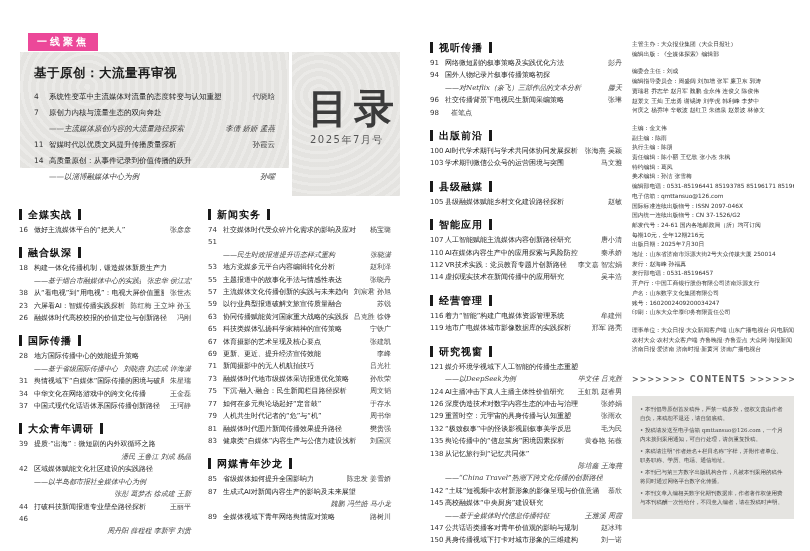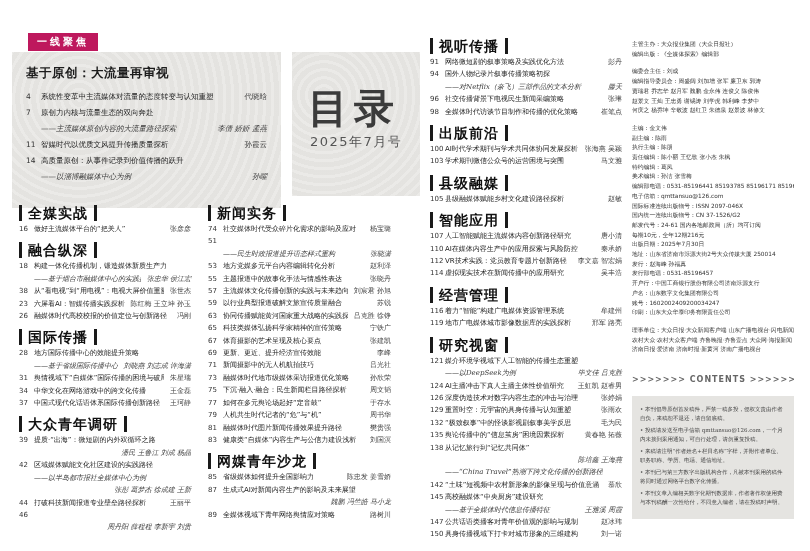--- a/index.html
+++ b/index.html
@@ -5,51 +5,51 @@
   html,body{margin:0;padding:0;}
   body{
     width:810px;height:551px;overflow:hidden;position:relative;
     background:#ffffff;color:#2b2b2b;
     font-family:"DejaVu Sans",sans-serif;
   }
   .sheet{position:absolute;inset:0;}
   
   .tag{
     position:absolute;left:28px;top:33px;
-    background:#be185d;color:#fff;font-size:10px;font-weight:bold;
+    background:#ec4899;color:#fff;font-size:10px;font-weight:bold;
     letter-spacing:3px;padding:2px 9px;font-family:Liberation Mono, monospace;
   }
   .panel{
     background-color:#e7e6e3;
     background-image:repeating-radial-gradient(circle at 25% 30%,
       rgba(255,255,255,.16) 0 3px, rgba(0,0,0,.012) 3px 8px);
   }
-  #featured-panel{position:absolute;left:12px;top:52px;width:269px;height:156px;}
+  #featured-panel{position:absolute;left:20px;top:52px;width:269px;height:116px;}
   .f-heading{font-size:12.5px;font-weight:bold;color:#1c1c1c;margin:13px 14px 7px 14px;letter-spacing:.5px;}
   .f-items{padding:0 14px;}
   .f-items .item-row,.f-items .sub-row{font-size:7.5px;line-height:16px;}
   
-  #toc-panel{position:absolute;left:292px;top:52px;width:128px;height:144px;}
+  #toc-panel{position:absolute;left:292px;top:52px;width:108px;height:144px;}
   .toc-title{
     font-family:"DejaVu Serif",serif;font-weight:700;
     font-size:40px;color:#3b3b3b;letter-spacing:6px;
     margin:34px 0 0 16px;line-height:44px;
   }
-  .toc-date{margin:3px 0 0 18px;font-size:13px;color:#555;letter-spacing:1.5px;}
+  .toc-date{margin:3px 0 0 18px;font-size:10px;color:#555;letter-spacing:1.5px;}
   
   .col{position:absolute;}
   #colA{left:19px;top:207px;width:172px;}
   #colB{left:208px;top:207px;width:183px;}
   #colC{left:430px;top:40px;width:192px;}
   .section{margin:0 0 4px 0;}
   .section-h{margin:9px 0 4px 0;line-height:11px;}
   .section:first-child .section-h{margin-top:0;}
   .section-h .label{
     border-left:3px solid #1a1a1a;border-right:3px solid #1a1a1a;
-    padding:0 6px;font-weight:bold;font-size:14px;color:#111;letter-spacing:1px;
+    padding:0 6px;font-weight:bold;font-size:10px;color:#111;letter-spacing:1px;
   }
   .item-row,.sub-row{display:flex;font-size:7px;line-height:12.4px;}
   .num{flex:none;width:15px;color:#333;}
   .title{flex:1;color:#222;white-space:nowrap;overflow:hidden;}
   .authors{flex:none;margin-left:6px;color:#444;}
   .sub-row{font-family:"DejaVu Serif",serif;font-style:italic;color:#3a3a3a;}
   .sub-text{flex:1;padding-left:15px;white-space:nowrap;overflow:hidden;}
   
   #masthead{position:absolute;left:632px;top:40px;width:162px;}
   .m-line{font-size:5.8px;line-height:9.7px;color:#333;white-space:nowrap;overflow:hidden;}
@@ -346,21 +346,20 @@
           <span class="sub-text">——对Netflix（奈飞）三部作品的文本分析</span>
           <span class="authors">滕天</span>
         </div>
         <div class="item-row">
           <span class="num">96</span>
           <span class="title">社交传播背景下电视民生新闻采编策略</span>
           <span class="authors">张琳</span>
         </div>
         <div class="item-row">
           <span class="num">98</span>
-          <span class="title">全媒体时代访谈节目制作和传播的优化策略</span>
           <span class="authors">崔笔点</span>
         </div>
       </div>
       <div class="section">
         <div class="section-h"><span class="label">出版前沿</span></div>
         <div class="item-row">
           <span class="num">100</span>
           <span class="title">AI时代学术期刊与学术共同体协同发展探析</span>
           <span class="authors">张海燕 吴颖</span>
         </div>

